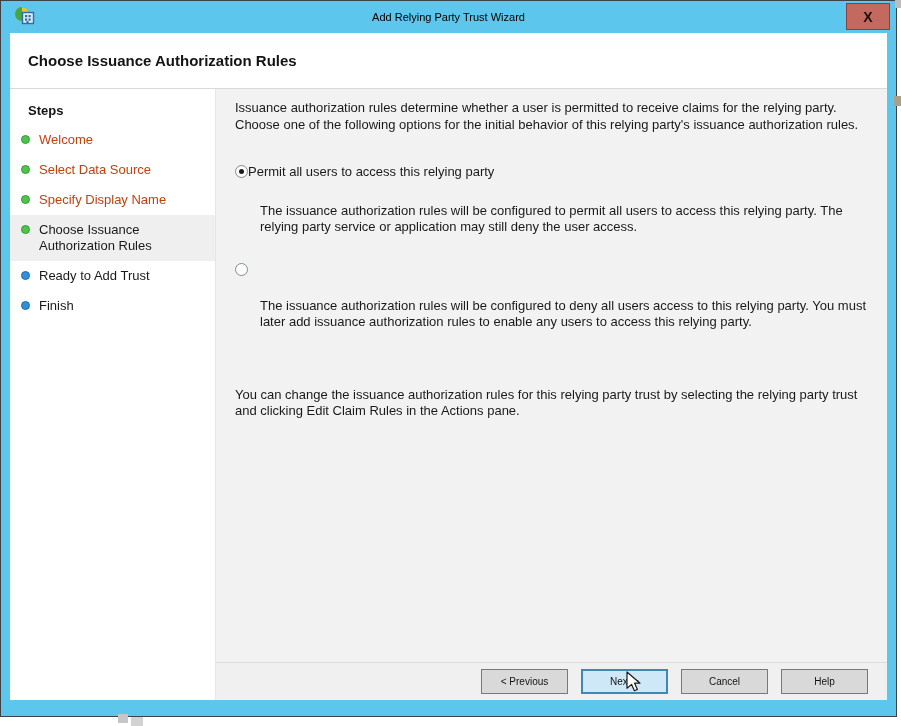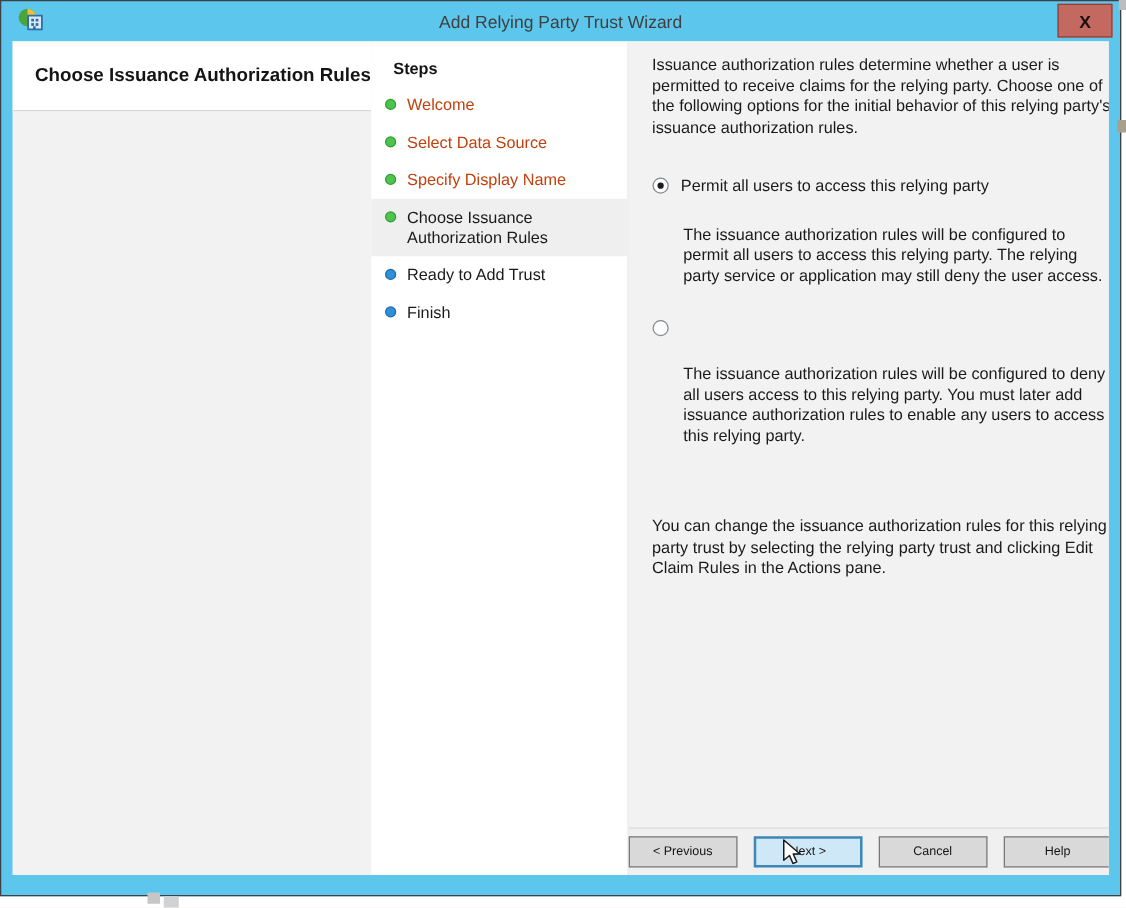--- a/index.html
+++ b/index.html
@@ -10,32 +10,32 @@
     -webkit-font-smoothing:antialiased;
   }
   .window{
     position:absolute;left:0;top:0;width:897px;height:717px;
     background:#5cc6ec;border:1px solid #3d4248;box-sizing:border-box;
   }
   
   .titlebar{
     position:relative;height:32px;display:flex;align-items:center;justify-content:center;
   }
-  .titlebar .title{font-size:14px;color:#404040;}
+  .titlebar .title{font-size:11px;color:#000000;}
   .app-icon{position:absolute;left:13px;top:5px;width:22px;height:22px;}
   .close-btn{
     position:absolute;right:6px;top:2px;width:44px;height:27px;
     background:#c4695f;border:1px solid #8f3f38;box-sizing:border-box;
     display:flex;align-items:center;justify-content:center;
     font-size:14px;font-weight:bold;color:#17100f;cursor:default;
   }
   
   .frame-inner{
     position:absolute;left:9px;top:32px;right:9px;bottom:16px;
-    background:#f2f2f2;display:flex;flex-direction:row;overflow:hidden;
+    background:#f2f2f2;display:flex;flex-direction:column;overflow:hidden;
   }
   .page-header{
     height:56px;flex:none;background:#ffffff;border-bottom:1px solid #d9d9d9;
     display:flex;align-items:center;padding-left:18px;box-sizing:border-box;
   }
   .page-header h1{margin:0;font-size:15px;font-weight:bold;color:#141414;}
   .body{flex:1;display:flex;min-height:0;}
   
   .sidebar{
     width:206px;flex:none;background:#ffffff;border-right:1px solid #e6e6e6;
@@ -49,21 +49,21 @@
   .step.current{background:#efefef;}
   .dot{width:9px;height:9px;border-radius:50%;flex:none;margin-top:3px;box-sizing:border-box;}
   .dot.done{background:#4fc34f;border:1px solid #2f9e2f;}
   .dot.upcoming{background:#2f8fd8;border:1px solid #1f6cab;}
   .step.done .step-label{color:#c2410c;}
   .step.current .step-label,.step.upcoming .step-label{color:#1a1a1a;}
   
   .content-col{flex:1;display:flex;flex-direction:column;background:#f2f2f2;min-width:0;}
   .content{flex:1;padding:11px 20px 0 19px;font-size:13px;line-height:16.5px;color:#1a1a1a;}
   .intro{max-width:652px;margin:0;}
-  .option{display:flex;gap:10px;align-items:flex-start;}
+  .option{display:flex;align-items:flex-start;}
   .option.first{margin-top:31px;}
   .option.second{margin-top:26px;}
   .radio{
     width:13px;height:13px;border:1px solid #848a90;border-radius:50%;
     background:#fdfdfd;flex:none;margin-top:1px;position:relative;box-sizing:border-box;
   }
   .radio.selected::after{
     content:"";position:absolute;left:3px;top:3px;width:5px;height:5px;
     border-radius:50%;background:#1a1a1a;
   }

